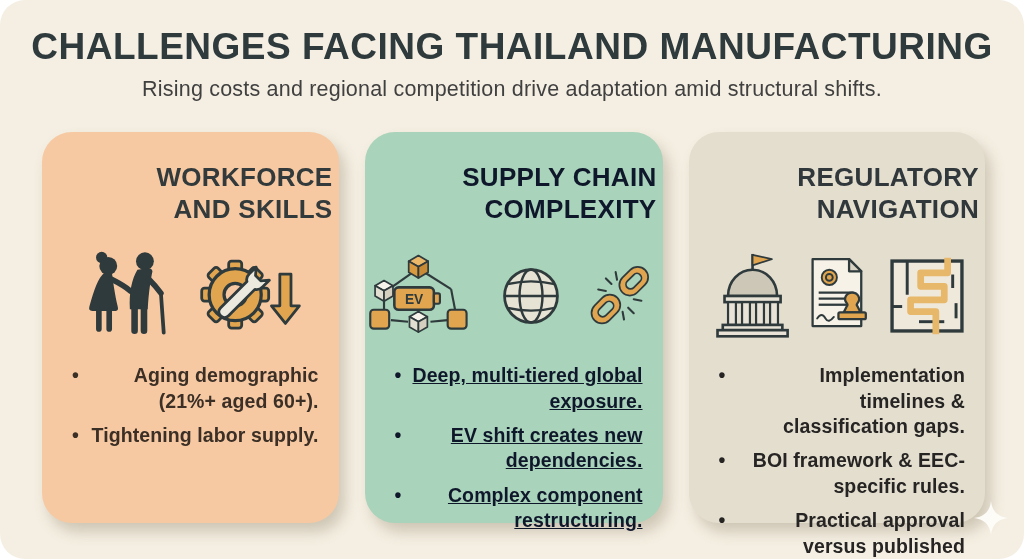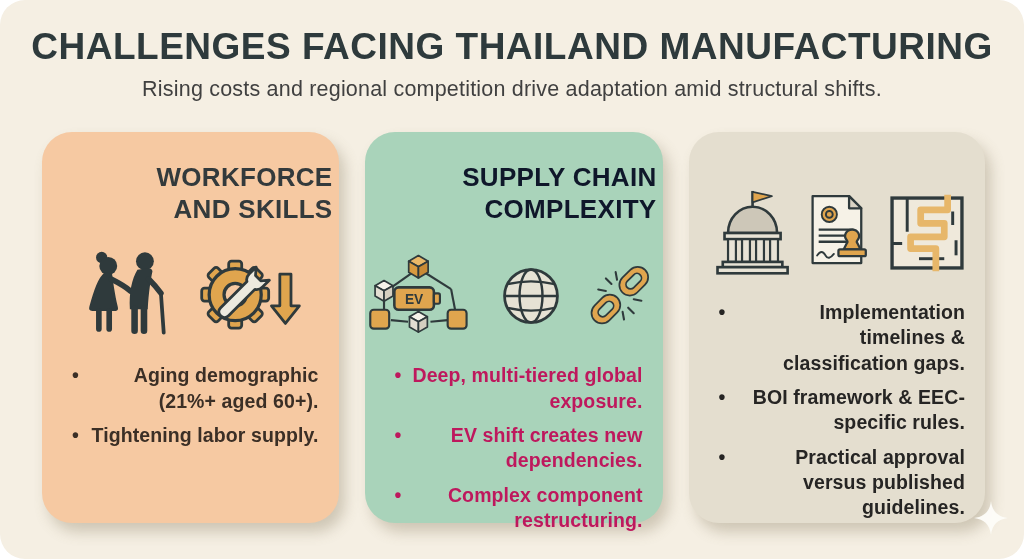--- a/index.html
+++ b/index.html
@@ -129,28 +129,32 @@
           <g stroke="#2f3a3c" stroke-width="3" stroke-linecap="round">
             <line x1="38" y1="30" x2="30" y2="22"></line>
             <line x1="46" y1="24" x2="44" y2="13"></line>
             <line x1="30" y1="40" x2="19" y2="38"></line>
             <line x1="62" y1="64" x2="70" y2="72"></line>
             <line x1="54" y1="70" x2="56" y2="81"></line>
             <line x1="70" y1="52" x2="81" y2="54"></line>
           </g>
         </svg>
       </div>
-      <ul class="bullets" style="color: #be185d;">
+      <ul class="bullets" style="color: #0f172a; text-decoration: underline;">
         <li>Deep, multi-tiered global exposure.</li>
         <li>EV shift creates new dependencies.</li>
         <li>Complex component restructuring.</li>
       </ul>
     </section>
 
     <section class="card" style="background-color: rgb(228, 222, 207);">
+      <h2 class="card-title" style="color: rgb(49, 56, 60);">
+        <span>REGULATORY</span>
+        <span>NAVIGATION</span>
+      </h2>
       <div class="icon-row g6">
         <svg width="92" height="88" viewBox="0 0 105 100">
           <line x1="52" y1="2" x2="52" y2="22" stroke="#2f3a3c" stroke-width="3"></line>
           <polygon points="52,3 74,8 52,15" fill="#e0a54e" stroke="#2f3a3c" stroke-width="2" stroke-linejoin="round"></polygon>
           <path d="M24,50 A28,30 0 0 1 80,50 Z" fill="#cdc7b8" stroke="#2f3a3c" stroke-width="3"></path>
           <rect x="20" y="50" width="64" height="7" fill="#e8e3d6" stroke="#2f3a3c" stroke-width="3"></rect>
           <g fill="#e8e3d6" stroke="#2f3a3c" stroke-width="2.5">
             <rect x="24" y="57" width="9" height="26"></rect>
             <rect x="40" y="57" width="9" height="26"></rect>
             <rect x="56" y="57" width="9" height="26"></rect>

